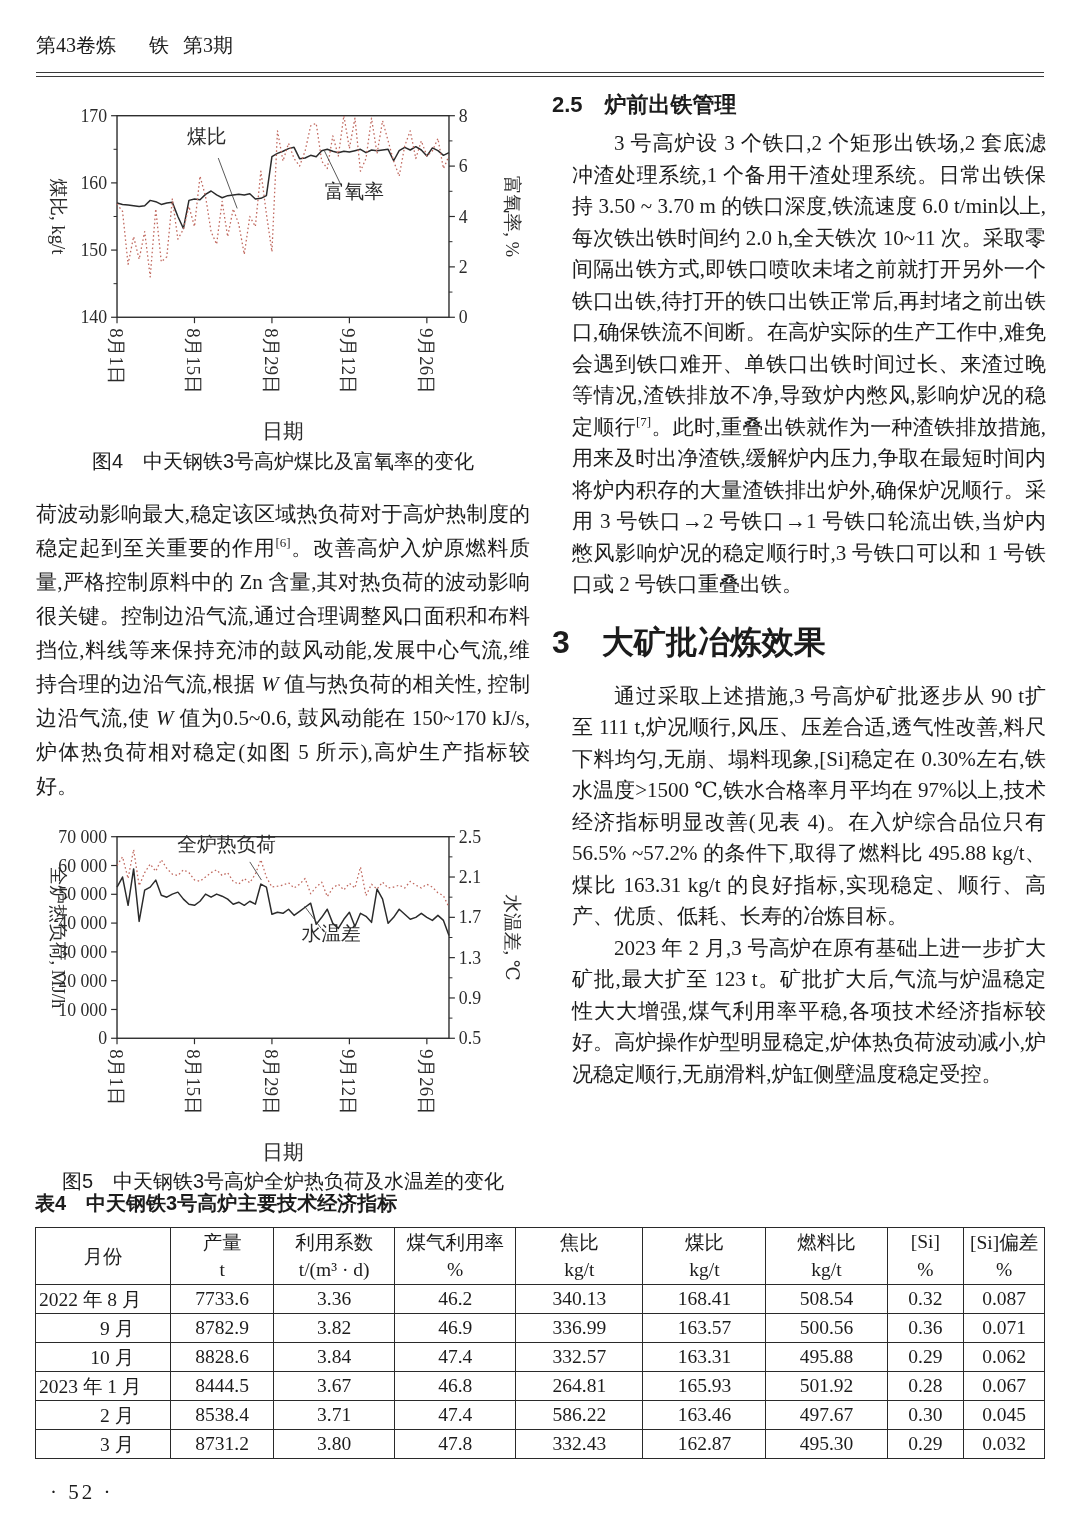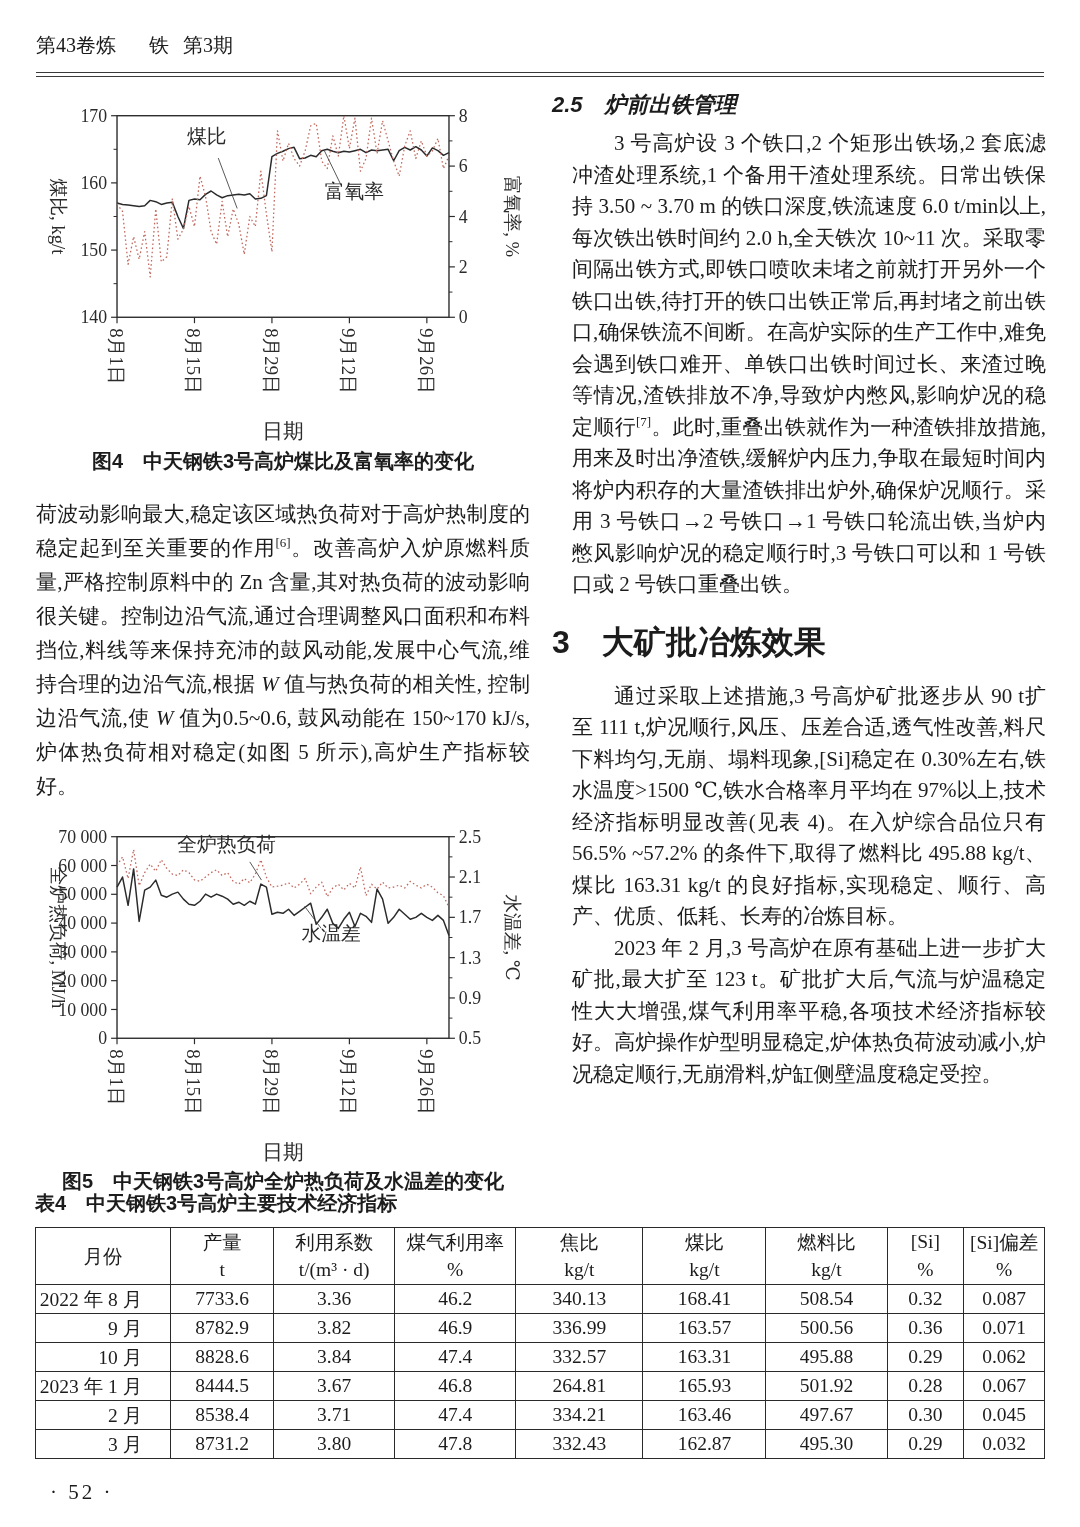--- a/index.html
+++ b/index.html
@@ -12,38 +12,38 @@
   .rule{position:absolute;top:72px;left:36px;right:36px;height:3px;
         border-top:1.6px solid #3a3a3a;border-bottom:1.6px solid #3a3a3a;}
   
   .col-l{position:absolute;left:36px;top:92px;width:494px;}
   .col-r{position:absolute;left:552px;top:90px;width:494px;}
   .body-text{font-size:21px;line-height:34px;text-align:justify;text-justify:inter-ideograph;}
   .col-r .body-text{line-height:31.5px;}
   .indent{text-indent:2em;margin-left:20px;}
   sup{font-size:0.62em;line-height:0;}
   .h-sub{font-family:"Liberation Sans","DejaVu Sans",sans-serif;font-weight:bold;
-         font-size:22px;margin:0 0 8px 0;font-style:italic;}
+         font-size:22px;margin:0 0 8px 0;}
   .h-sec{font-family:"Liberation Sans","DejaVu Sans",sans-serif;font-weight:bold;
          font-size:32px;margin:20px 0 16px 0;}
   .caption{text-align:center;font-family:"Liberation Sans","DejaVu Sans",sans-serif;
-           font-weight:bold;font-size:20px;margin:2px 0 22px 0;}
+           font-weight:normal;font-size:20px;margin:2px 0 22px 0;}
   .chart{display:block;margin:0 auto;}
   .fig{margin-top:10px;}
   
   .tbl-block{position:absolute;left:35px;top:1190px;width:1010px;}
   .tbl-title{font-family:"Liberation Sans","DejaVu Sans",sans-serif;
              font-weight:bold;font-size:20px;margin:0 0 10px 0;}
   table{width:100%;border-collapse:collapse;table-layout:fixed;font-size:19.5px;}
   th,td{border:1.4px solid #2a2a2a;text-align:center;font-weight:normal;
         padding:0 3px;height:28px;white-space:nowrap;overflow:hidden;}
   thead th{height:28px;}
   thead tr.units th{border-top:none;}
   thead th.lbl{border-bottom:none;}
-  tbody td.month{text-align:right;padding-right:28px;}
+  tbody td.month{text-align:right;padding-right:36px;}
   .ftr{position:absolute;left:50px;top:1480px;font-size:21px;letter-spacing:3px;}
 </style>
 </head>
 <body>
 
 <div class="page">
 
   <div class="hdr">
     <span>第43卷</span>
     <span class="c">炼  铁</span>
@@ -252,21 +252,21 @@
             <td>165.93</td>
             <td>501.92</td>
             <td>0.28</td>
             <td>0.067</td>
           </tr>
           <tr>
             <td class="month">2 月</td>
             <td>8538.4</td>
             <td>3.71</td>
             <td>47.4</td>
-            <td>334.21</td>
+            <td>586.22</td>
             <td>163.46</td>
             <td>497.67</td>
             <td>0.30</td>
             <td>0.045</td>
           </tr>
           <tr>
             <td class="month">3 月</td>
             <td>8731.2</td>
             <td>3.80</td>
             <td>47.8</td>

